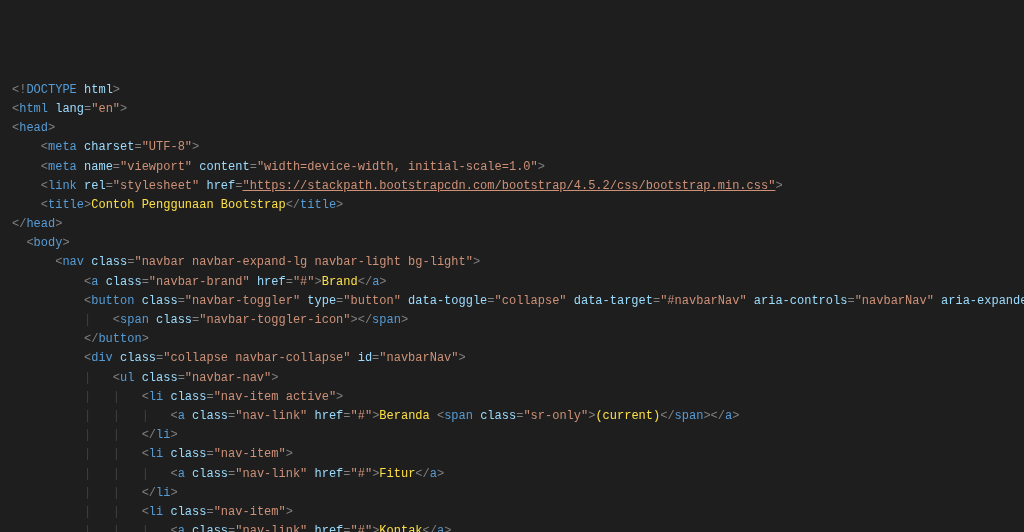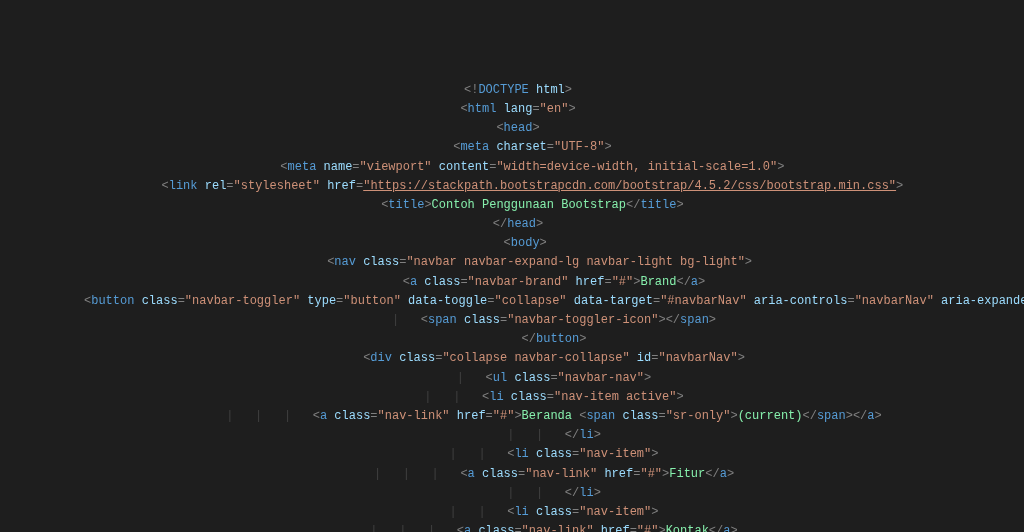--- a/index.html
+++ b/index.html
@@ -6,26 +6,26 @@
   body {
     background: #1e1e1e;
     font-family: Consolas, 'Courier New', monospace;
     font-size: 12px;
     line-height: 1.6;
     color: #d4d4d4;
     padding: 4px 0 4px 12px;
     white-space: pre;
     overflow-x: auto;
   }
-  .line { display: block; text-align: center; }
+  .line { display: block; }
   .tag-bracket { color: #808080; }
   .tag-name { color: #569cd6; }
   .attr-name { color: #9cdcfe; }
   .attr-value { color: #ce9178; }
-  .text-content { color: #86efac; }
+  .text-content { color: #fde047; }
   .link-value { color: #ce9178; text-decoration: underline; }
   .guide { color: #404040; }
 </style>
 </head>
 <body>
 
 
 
 <div><span class="line"><span class="tag-bracket">&lt;!</span><span class="tag-name">DOCTYPE</span> <span class="attr-name">html</span><span class="tag-bracket">&gt;</span></span><span class="line"><span class="tag-bracket">&lt;</span><span class="tag-name">html</span> <span class="attr-name">lang</span><span class="tag-bracket">=</span><span class="attr-value">"en"</span><span class="tag-bracket">&gt;</span></span><span class="line"><span class="tag-bracket">&lt;</span><span class="tag-name">head</span><span class="tag-bracket">&gt;</span></span><span class="line">    <span class="tag-bracket">&lt;</span><span class="tag-name">meta</span> <span class="attr-name">charset</span><span class="tag-bracket">=</span><span class="attr-value">"UTF-8"</span><span class="tag-bracket">&gt;</span></span><span class="line">    <span class="tag-bracket">&lt;</span><span class="tag-name">meta</span> <span class="attr-name">name</span><span class="tag-bracket">=</span><span class="attr-value">"viewport"</span> <span class="attr-name">content</span><span class="tag-bracket">=</span><span class="attr-value">"width=device-width, initial-scale=1.0"</span><span class="tag-bracket">&gt;</span></span><span class="line">    <span class="tag-bracket">&lt;</span><span class="tag-name">link</span> <span class="attr-name">rel</span><span class="tag-bracket">=</span><span class="attr-value">"stylesheet"</span> <span class="attr-name">href</span><span class="tag-bracket">=</span><span class="link-value">"https://stackpath.bootstrapcdn.com/bootstrap/4.5.2/css/bootstrap.min.css"</span><span class="tag-bracket">&gt;</span></span><span class="line">    <span class="tag-bracket">&lt;</span><span class="tag-name">title</span><span class="tag-bracket">&gt;</span><span class="text-content">Contoh Penggunaan Bootstrap</span><span class="tag-bracket">&lt;/</span><span class="tag-name">title</span><span class="tag-bracket">&gt;</span></span><span class="line"><span class="tag-bracket">&lt;/</span><span class="tag-name">head</span><span class="tag-bracket">&gt;</span></span><span class="line">  <span class="tag-bracket">&lt;</span><span class="tag-name">body</span><span class="tag-bracket">&gt;</span></span><span class="line">      <span class="tag-bracket">&lt;</span><span class="tag-name">nav</span> <span class="attr-name">class</span><span class="tag-bracket">=</span><span class="attr-value">"navbar navbar-expand-lg navbar-light bg-light"</span><span class="tag-bracket">&gt;</span></span><span class="line">          <span class="tag-bracket">&lt;</span><span class="tag-name">a</span> <span class="attr-name">class</span><span class="tag-bracket">=</span><span class="attr-value">"navbar-brand"</span> <span class="attr-name">href</span><span class="tag-bracket">=</span><span class="attr-value">"#"</span><span class="tag-bracket">&gt;</span><span class="text-content">Brand</span><span class="tag-bracket">&lt;/</span><span class="tag-name">a</span><span class="tag-bracket">&gt;</span></span><span class="line">          <span class="tag-bracket">&lt;</span><span class="tag-name">button</span> <span class="attr-name">class</span><span class="tag-bracket">=</span><span class="attr-value">"navbar-toggler"</span> <span class="attr-name">type</span><span class="tag-bracket">=</span><span class="attr-value">"button"</span> <span class="attr-name">data-toggle</span><span class="tag-bracket">=</span><span class="attr-value">"collapse"</span> <span class="attr-name">data-target</span><span class="tag-bracket">=</span><span class="attr-value">"#navbarNav"</span> <span class="attr-name">aria-controls</span><span class="tag-bracket">=</span><span class="attr-value">"navbarNav"</span> <span class="attr-name">aria-expanded</span> </span><span class="line">          <span class="guide">|</span>   <span class="tag-bracket">&lt;</span><span class="tag-name">span</span> <span class="attr-name">class</span><span class="tag-bracket">=</span><span class="attr-value">"navbar-toggler-icon"</span><span class="tag-bracket">&gt;&lt;/</span><span class="tag-name">span</span><span class="tag-bracket">&gt;</span></span><span class="line">          <span class="tag-bracket">&lt;/</span><span class="tag-name">button</span><span class="tag-bracket">&gt;</span></span><span class="line">          <span class="tag-bracket">&lt;</span><span class="tag-name">div</span> <span class="attr-name">class</span><span class="tag-bracket">=</span><span class="attr-value">"collapse navbar-collapse"</span> <span class="attr-name">id</span><span class="tag-bracket">=</span><span class="attr-value">"navbarNav"</span><span class="tag-bracket">&gt;</span></span><span class="line">          <span class="guide">|</span>   <span class="tag-bracket">&lt;</span><span class="tag-name">ul</span> <span class="attr-name">class</span><span class="tag-bracket">=</span><span class="attr-value">"navbar-nav"</span><span class="tag-bracket">&gt;</span></span><span class="line">          <span class="guide">|</span>   <span class="guide">|</span>   <span class="tag-bracket">&lt;</span><span class="tag-name">li</span> <span class="attr-name">class</span><span class="tag-bracket">=</span><span class="attr-value">"nav-item active"</span><span class="tag-bracket">&gt;</span></span><span class="line">          <span class="guide">|</span>   <span class="guide">|</span>   <span class="guide">|</span>   <span class="tag-bracket">&lt;</span><span class="tag-name">a</span> <span class="attr-name">class</span><span class="tag-bracket">=</span><span class="attr-value">"nav-link"</span> <span class="attr-name">href</span><span class="tag-bracket">=</span><span class="attr-value">"#"</span><span class="tag-bracket">&gt;</span><span class="text-content">Beranda </span><span class="tag-bracket">&lt;</span><span class="tag-name">span</span> <span class="attr-name">class</span><span class="tag-bracket">=</span><span class="attr-value">"sr-only"</span><span class="tag-bracket">&gt;</span><span class="text-content">(current)</span><span class="tag-bracket">&lt;/</span><span class="tag-name">span</span><span class="tag-bracket">&gt;&lt;/</span><span class="tag-name">a</span><span class="tag-bracket">&gt;</span></span><span class="line">          <span class="guide">|</span>   <span class="guide">|</span>   <span class="tag-bracket">&lt;/</span><span class="tag-name">li</span><span class="tag-bracket">&gt;</span></span><span class="line">          <span class="guide">|</span>   <span class="guide">|</span>   <span class="tag-bracket">&lt;</span><span class="tag-name">li</span> <span class="attr-name">class</span><span class="tag-bracket">=</span><span class="attr-value">"nav-item"</span><span class="tag-bracket">&gt;</span></span><span class="line">          <span class="guide">|</span>   <span class="guide">|</span>   <span class="guide">|</span>   <span class="tag-bracket">&lt;</span><span class="tag-name">a</span> <span class="attr-name">class</span><span class="tag-bracket">=</span><span class="attr-value">"nav-link"</span> <span class="attr-name">href</span><span class="tag-bracket">=</span><span class="attr-value">"#"</span><span class="tag-bracket">&gt;</span><span class="text-content">Fitur</span><span class="tag-bracket">&lt;/</span><span class="tag-name">a</span><span class="tag-bracket">&gt;</span></span><span class="line">          <span class="guide">|</span>   <span class="guide">|</span>   <span class="tag-bracket">&lt;/</span><span class="tag-name">li</span><span class="tag-bracket">&gt;</span></span><span class="line">          <span class="guide">|</span>   <span class="guide">|</span>   <span class="tag-bracket">&lt;</span><span class="tag-name">li</span> <span class="attr-name">class</span><span class="tag-bracket">=</span><span class="attr-value">"nav-item"</span><span class="tag-bracket">&gt;</span></span><span class="line">          <span class="guide">|</span>   <span class="guide">|</span>   <span class="guide">|</span>   <span class="tag-bracket">&lt;</span><span class="tag-name">a</span> <span class="attr-name">class</span><span class="tag-bracket">=</span><span class="attr-value">"nav-link"</span> <span class="attr-name">href</span><span class="tag-bracket">=</span><span class="attr-value">"#"</span><span class="tag-bracket">&gt;</span><span class="text-content">Kontak</span><span class="tag-bracket">&lt;/</span><span class="tag-name">a</span><span class="tag-bracket">&gt;</span></span></div>
 

